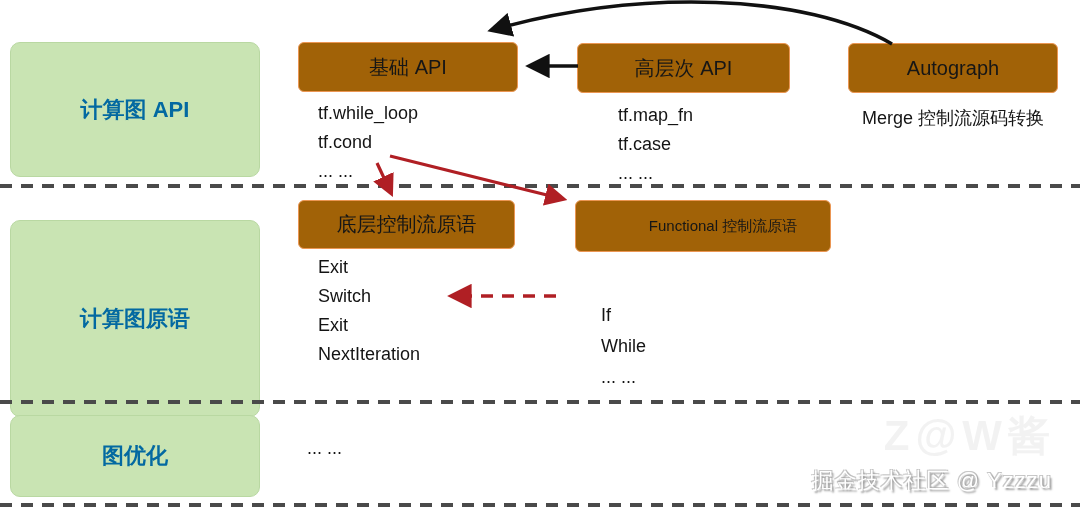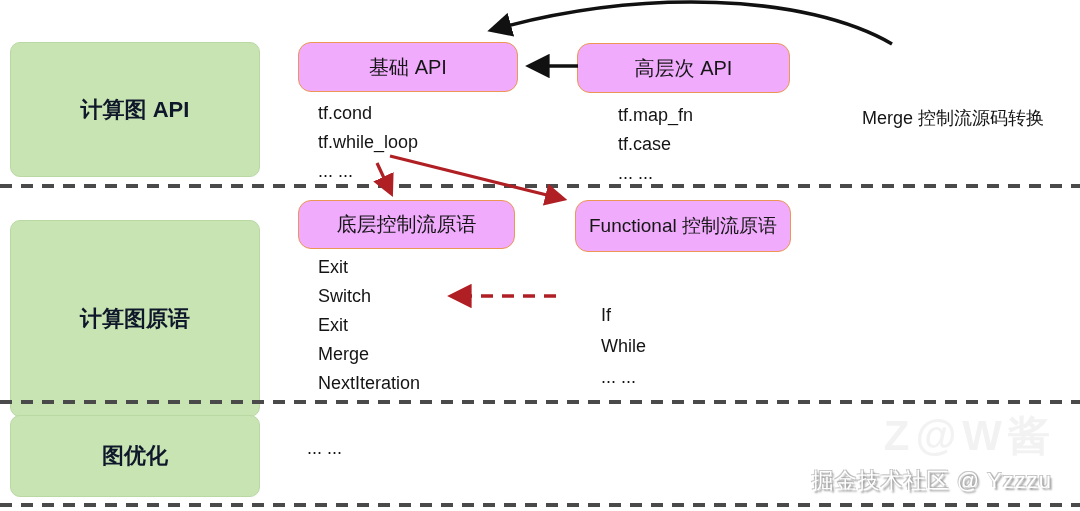--- a/index.html
+++ b/index.html
@@ -11,27 +11,27 @@
     font-family:"Liberation Sans","DejaVu Sans",sans-serif;
     color:#141414;
   }
   .layer-box{
     position:absolute;
     left:10px;width:248px;
     background:#c9e4b3;
     border:1px solid #b9d8a2;
     border-radius:10px;
     display:flex;align-items:center;justify-content:center;
-    font-size:22px;font-weight:bold;color:#0f172a;
+    font-size:22px;font-weight:bold;color:#0369a1;
   }
   .node-box{
     position:absolute;
-    background:#f0abfc;
+    background:#a16207;
     border:1px solid #eb9653;
-    border-radius:13px;
+    border-radius:6px;
     display:flex;align-items:center;justify-content:center;
     font-size:20px;font-weight:normal;color:#161616;
     white-space:nowrap;
   }
   .item-list{
     position:absolute;
     font-size:18px;line-height:29px;color:#141414;
     white-space:nowrap;
   }
   .item-list div{height:29px;}
@@ -83,47 +83,49 @@
   <div class="dash-sep" style="top:184px;"></div>
   <div class="dash-sep" style="top:400px;"></div>
   <div class="dash-sep" style="top:503px;"></div>
 
   <div class="node-box" style="left:298px;top:42px;width:218px;height:48px;">
     <span>基础 API</span>
   </div>
   <div class="node-box" style="left:577px;top:43px;width:211px;height:48px;">
     <span>高层次 API</span>
   </div>
+  <div class="node-box" style="left:848px;top:43px;width:208px;height:48px;">
+    <span>Autograph</span>
+  </div>
 
   <div class="item-list" style="left:318px;top:99px;">
+    <div>tf.while_loop</div>
     <div>tf.cond</div>
-    <div>tf.while_loop</div>
     <div>... ...</div>
   </div>
   <div class="item-list" style="left:618px;top:101px;">
     <div>tf.map_fn</div>
     <div>tf.case</div>
     <div>... ...</div>
   </div>
   <div class="autograph-desc">
     <div>Merge 控制流源码转换</div>
   </div>
 
   <div class="node-box" style="left:298px;top:200px;width:215px;height:47px;">
     <span>底层控制流原语</span>
   </div>
-  <div class="node-box" style="left:575px;top:200px;width:214px;height:50px;font-size:19px;">
+  <div class="node-box" style="left:575px;top:200px;width:214px;height:50px;font-size:15px;padding-left:40px;">
     <span>Functional 控制流原语</span>
   </div>
 
   <div class="item-list" style="left:318px;top:253px;">
     <div>Exit</div>
     <div>Switch</div>
     <div>Exit</div>
-    <div>Merge</div>
     <div>NextIteration</div>
   </div>
   <div class="item-list" style="left:601px;top:256px;line-height:31px;">
     <div style="height:31px;margin-top:44px;">If</div>
     <div style="height:31px;">While</div>
     <div style="height:31px;">... ...</div>
   </div>
 
   <div class="ellipsis-row3">... ...</div>
 

